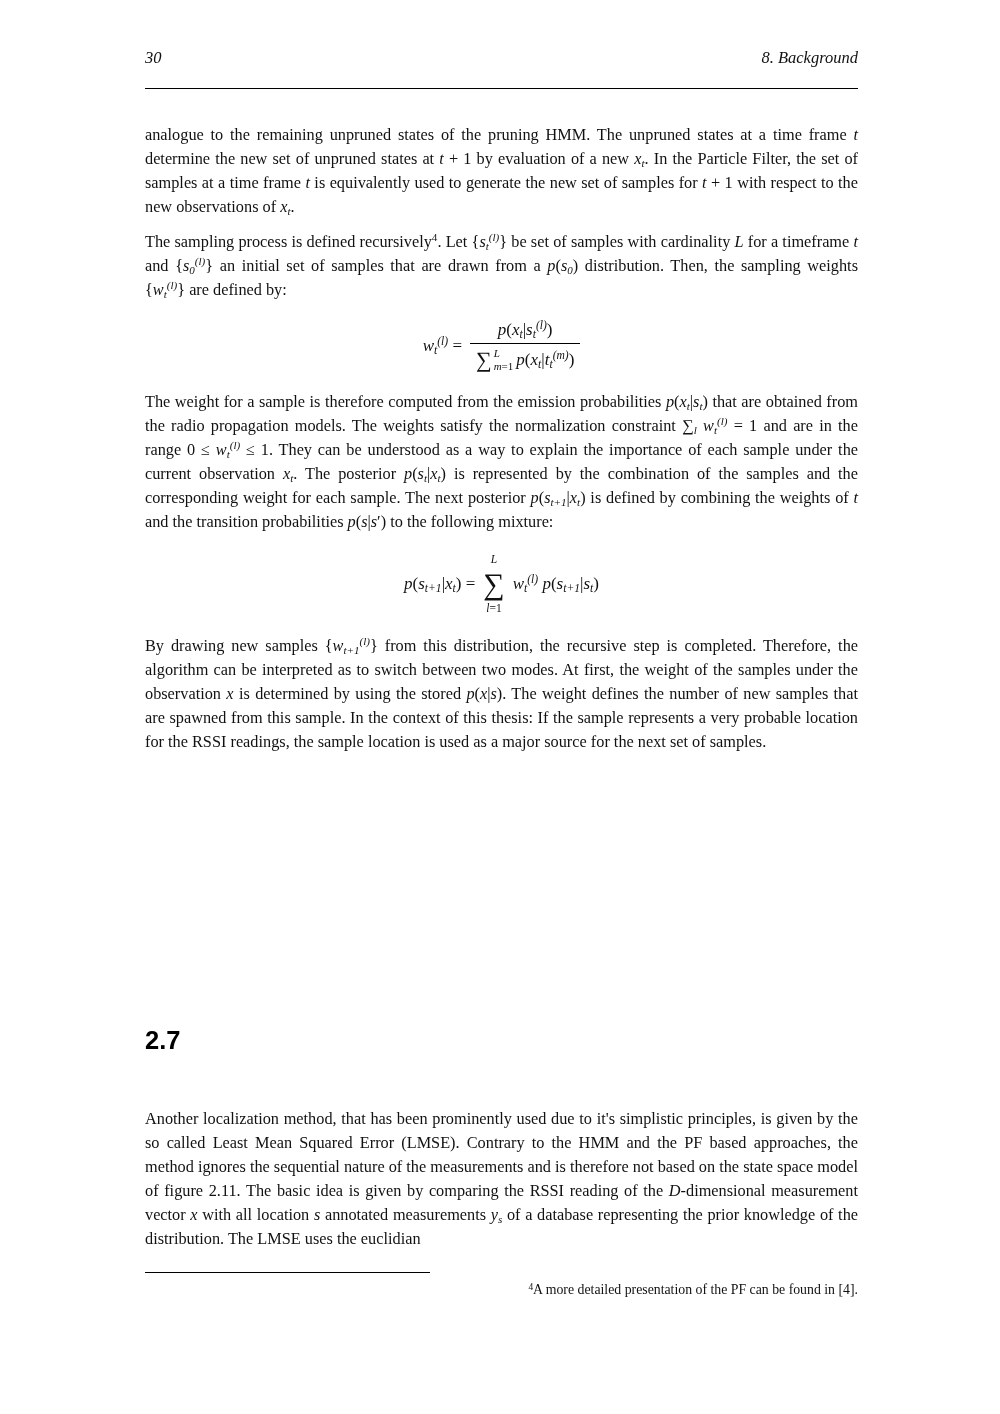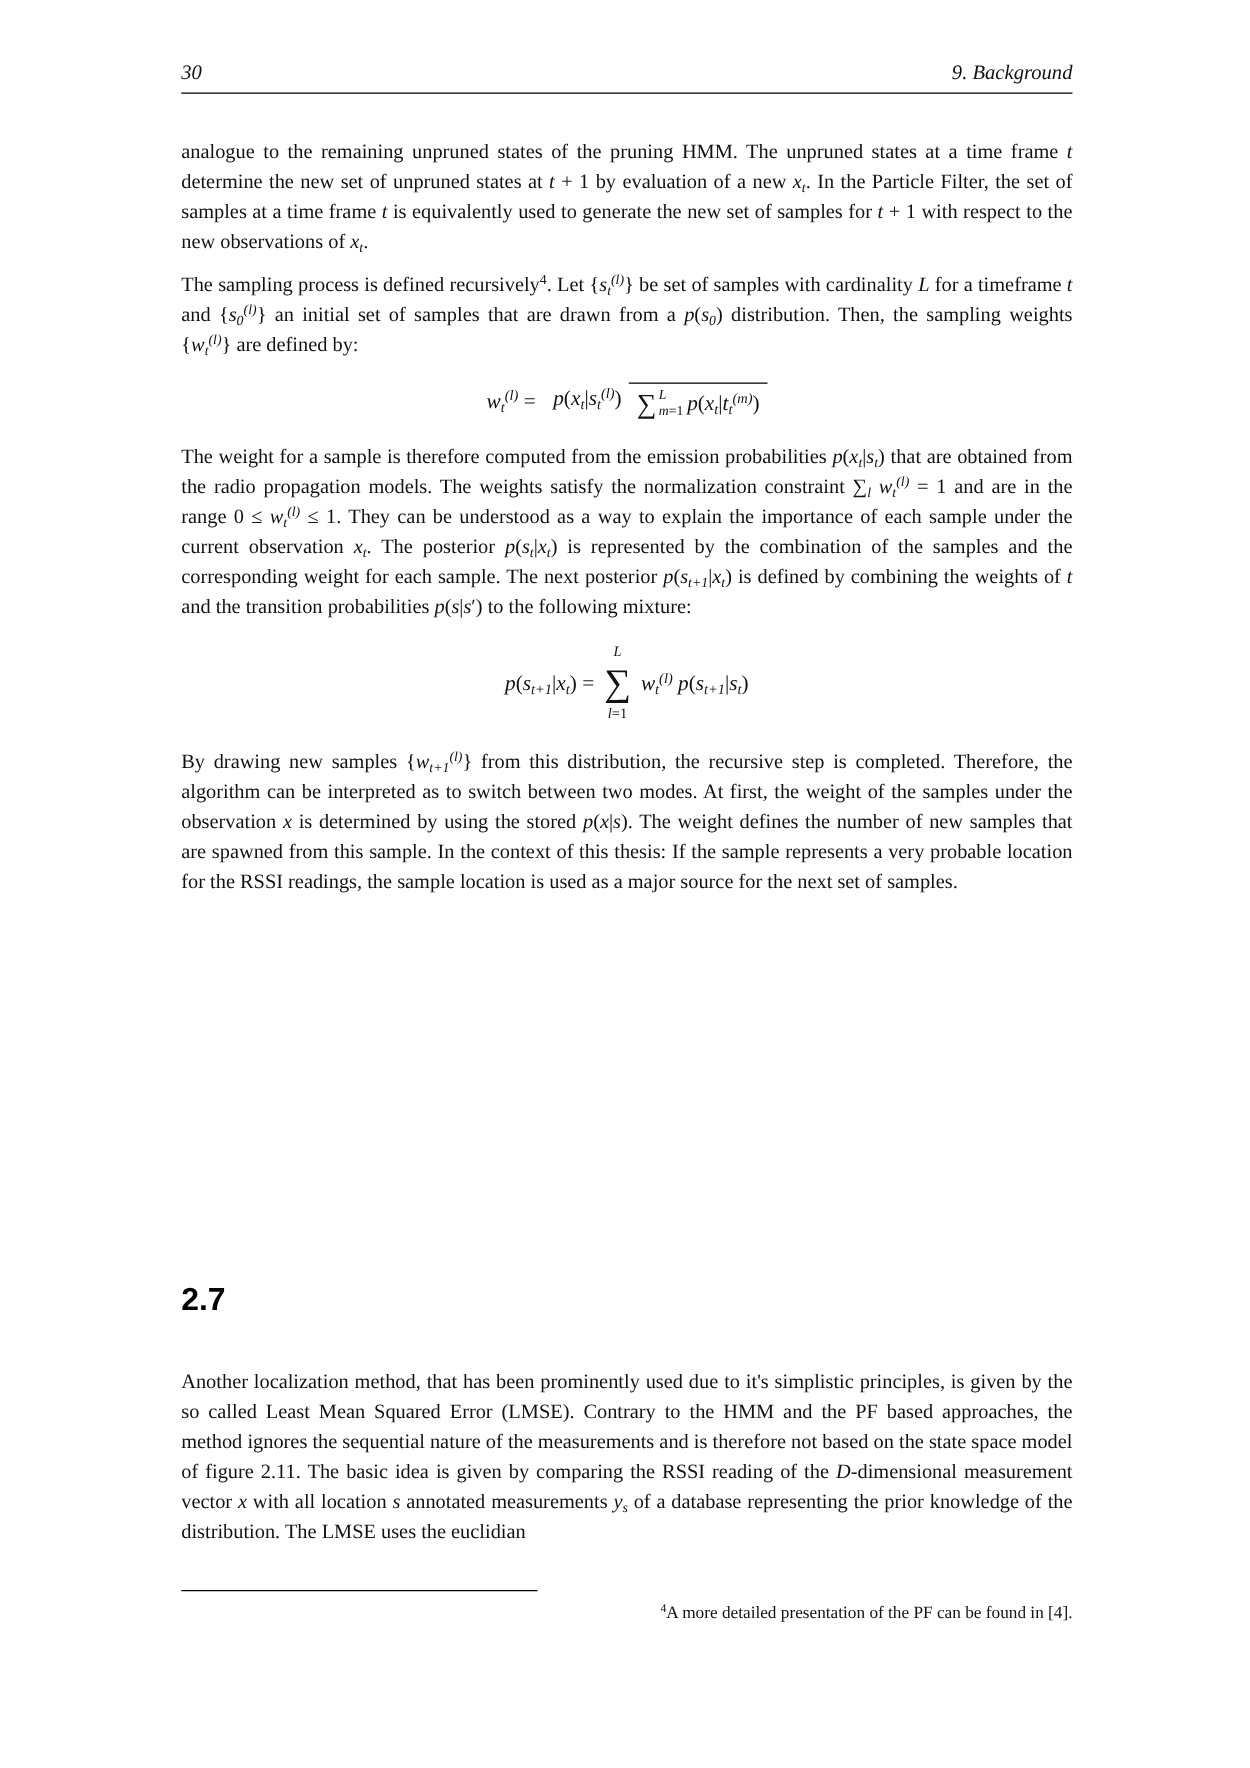--- a/index.html
+++ b/index.html
@@ -4,64 +4,64 @@
 <style>
   * { margin:0; padding:0; box-sizing:border-box; }
   body { background:#ffffff; }
   .page {
     position:relative; width:1000px; height:1414px; background:#ffffff;
     font-family:"Liberation Serif", serif; color:#111; overflow:hidden;
   }
   .content { position:absolute; left:145px; width:713px; top:48px; }
   .pagehead {
     display:flex; justify-content:space-between; align-items:baseline;
-    font-size:16.5px; font-style:italic; padding-bottom:6px;
+    font-size:16.5px; font-style:italic; padding-bottom:20px;
     border-bottom:1.2px solid #000;
   }
   .para { font-size:16.3px; line-height:24px; text-align:justify; margin-top:11px; }
   .para.first { margin-top:34px; }
   .para.cont { margin-top:0; }
   .mi { font-style:italic; }
   sub, sup { font-size:68%; line-height:0; }
   sub { vertical-align:-0.3em; }
   sup { vertical-align:0.5em; }
   .equation {
     display:flex; justify-content:center; align-items:center;
     margin:18px 0; font-size:17px; gap:8px;
   }
-  .frac { display:inline-flex; flex-direction:row; align-items:center; text-align:center; }
+  .frac { display:inline-flex; flex-direction:column; align-items:center; text-align:center; }
   .frac .num { padding:0 6px 3px; }
   .frac .den { padding:3px 6px 0; border-top:1px solid #000; display:inline-flex; align-items:center; }
   .sum-inline { display:inline-flex; align-items:center; margin-right:3px; }
   .sum-inline .sigma { font-size:22px; line-height:1; }
   .limstack { display:inline-flex; flex-direction:column; align-items:flex-start; font-size:11px; line-height:1.15; margin-left:2px; }
   .sum-display { display:inline-flex; flex-direction:column; align-items:center; line-height:1; }
   .sum-display .lim { font-size:11.5px; line-height:1.3; }
   .sum-display .sigma-big { font-size:30px; line-height:1; padding:2px 0; }
   .bottom-block { position:absolute; left:145px; width:713px; top:1026px; }
   .section-heading {
     display:flex; align-items:baseline;
     font-family:"Liberation Sans", sans-serif; font-weight:bold;
     font-size:25.5px; color:#000;
   }
-  .para.after-heading { margin-top:38px; }
+  .para.after-heading { margin-top:52px; }
   .footnotes { position:absolute; left:145px; width:713px; top:1272px; font-size:13.8px; line-height:19px; }
   .fnrule { width:285px; border-top:1px solid #000; margin-bottom:7px; }
   .footnote { padding-left:22px;text-align:right; }
   .footnote sup { font-size:68%; vertical-align:0.45em; }
 </style>
 </head>
 <body>
 
 <div class="page">
 
   <div class="content">
     <div class="pagehead">
       <span>30</span>
-      <span>9. Background</span>
+      <span>8. Background</span>
     </div>
 
     <p class="para first">analogue to the remaining unpruned states of the pruning HMM. The unpruned states at a time frame <span class="mi">t</span> determine the new set of unpruned states at <span class="mi">t</span> + 1 by evaluation of a new <span class="mi">x</span><sub class="mi">t</sub>. In the Particle Filter, the set of samples at a time frame <span class="mi">t</span> is equivalently used to generate the new set of samples for <span class="mi">t</span> + 1 with respect to the new observations of <span class="mi">x</span><sub class="mi">t</sub>.</p>
 
     <p class="para">The sampling process is defined recursively<sup>4</sup>. Let {<span class="mi">s</span><sub class="mi">t</sub><sup class="mi">(l)</sup>} be set of samples with cardinality <span class="mi">L</span> for a timeframe <span class="mi">t</span> and {<span class="mi">s</span><sub class="mi">0</sub><sup class="mi">(l)</sup>} an initial set of samples that are drawn from a <span class="mi">p</span>(<span class="mi">s</span><sub class="mi">0</sub>) distribution. Then, the sampling weights {<span class="mi">w</span><sub class="mi">t</sub><sup class="mi">(l)</sup>} are defined by:</p>
 
     <div class="equation">
       <span class="eq-lhs"><span class="mi">w</span><sub class="mi">t</sub><sup class="mi">(l)</sup> =</span>
       <span class="frac">
         <span class="num"><span class="mi">p</span>(<span class="mi">x</span><sub class="mi">t</sub>|<span class="mi">s</span><sub class="mi">t</sub><sup class="mi">(l)</sup>)</span>

